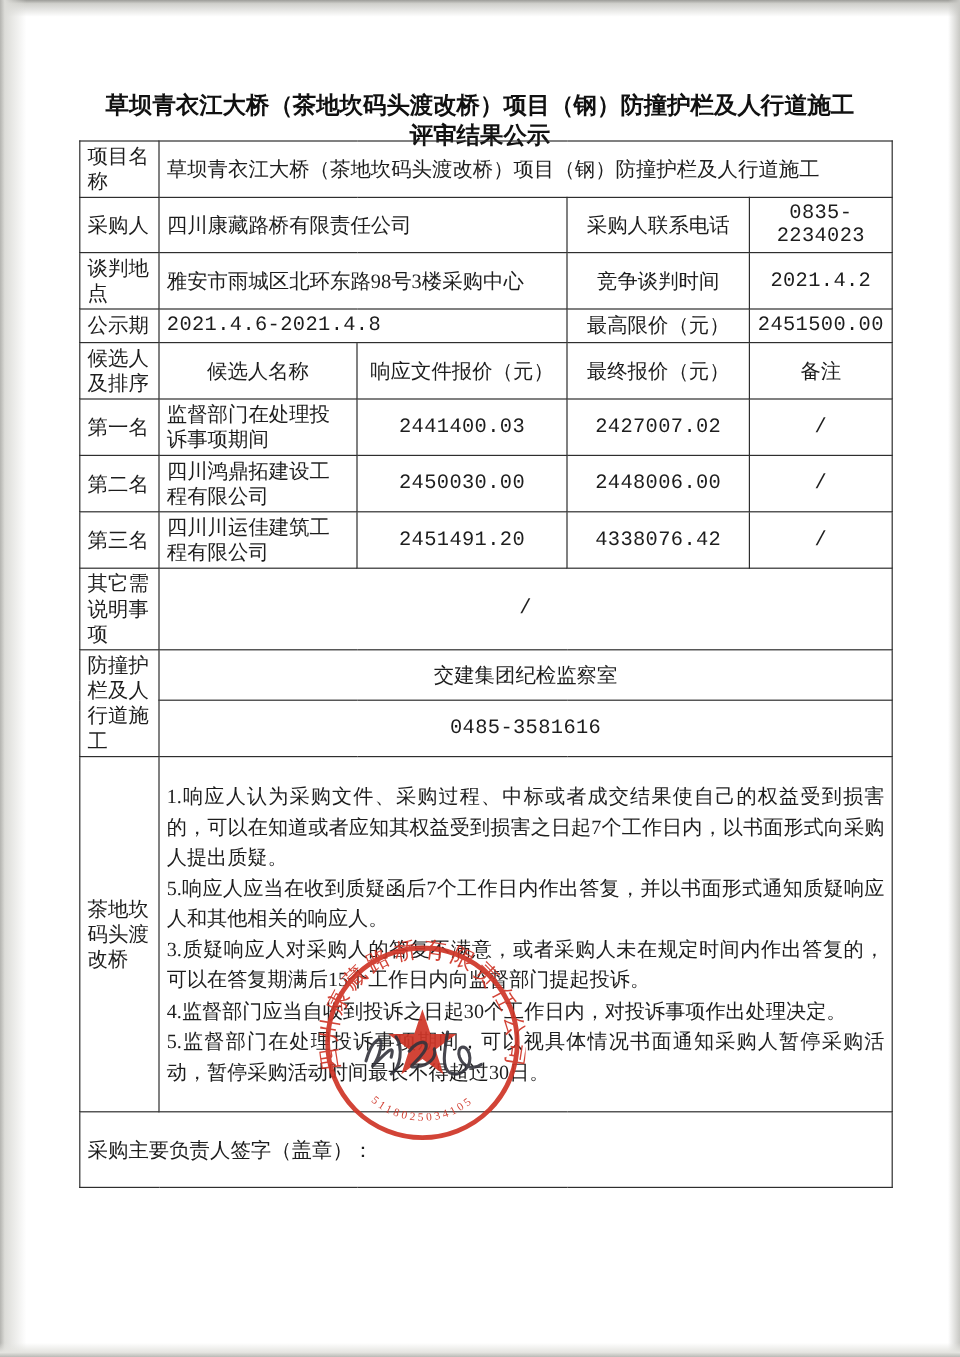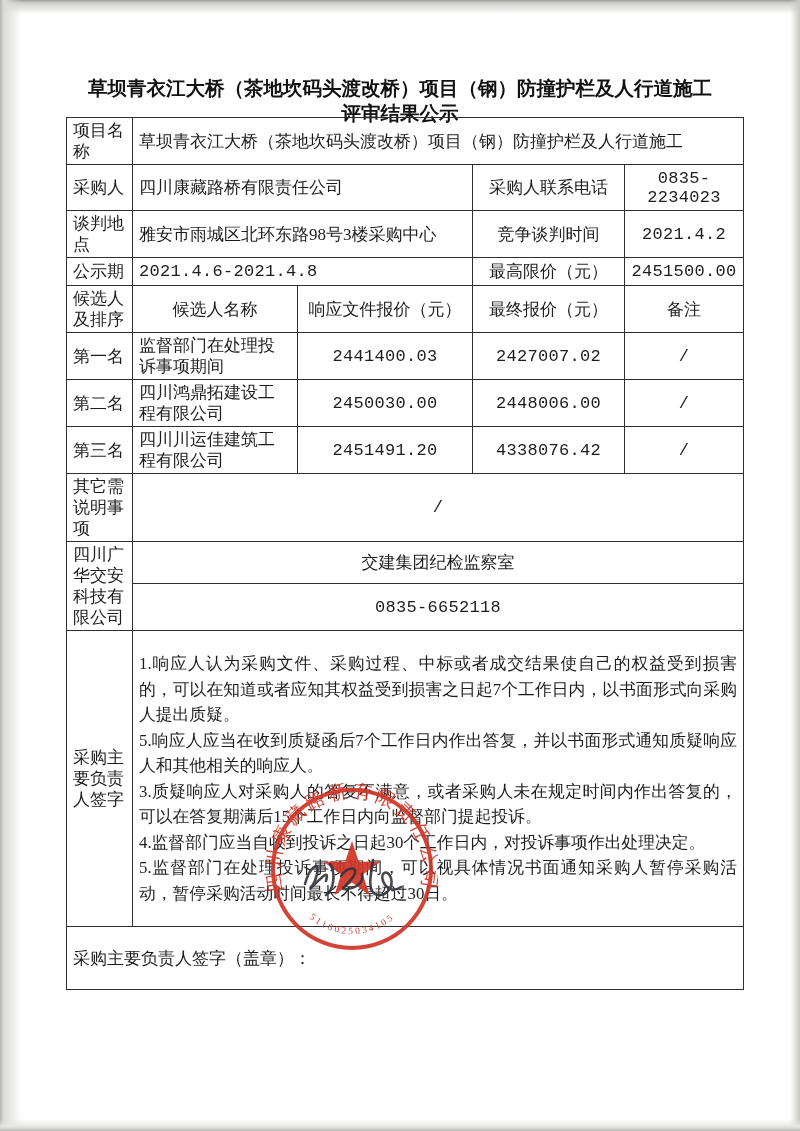--- a/index.html
+++ b/index.html
@@ -130,29 +130,29 @@
     <td class="ctr num">4338076.42</td>
     <td class="ctr num">/</td>
   </tr>
 
   <tr style="height:38px">
     <td class="lab">其它需说明事项</td>
     <td colspan="4" class="ctr num">/</td>
   </tr>
 
   <tr style="height:40px">
-    <td class="lab" rowspan="2">四川广华交安科技有限公司</td>
+    <td class="lab" rowspan="2">防撞护栏及人行道施工</td>
     <td colspan="4" class="ctr">交建集团纪检监察室</td>
   </tr>
   <tr style="height:44px">
-    <td colspan="4" class="ctr num">0835-6652118</td>
+    <td colspan="4" class="ctr num">0485-3581616</td>
   </tr>
 
   <tr style="height:296px">
-    <td class="lab">采购主要负责人签字</td>
+    <td class="lab">茶地坎码头渡改桥</td>
     <td colspan="4" class="obj-cell">
       <div class="obj-line">1.响应人认为采购文件、采购过程、中标或者成交结果使自己的权益受到损害的，可以在知道或者应知其权益受到损害之日起7个工作日内，以书面形式向采购人提出质疑。</div>
       <div class="obj-line">5.响应人应当在收到质疑函后7个工作日内作出答复，并以书面形式通知质疑响应人和其他相关的响应人。</div>
       <div class="obj-line">3.质疑响应人对采购人的答复不满意，或者采购人未在规定时间内作出答复的，可以在答复期满后15个工作日内向监督部门提起投诉。</div>
       <div class="obj-line">4.监督部门应当自收到投诉之日起30个工作日内，对投诉事项作出处理决定。</div>
       <div class="obj-line">5.监督部门在处理投诉事项期间，可以视具体情况书面通知采购人暂停采购活动，暂停采购活动时间最长不得超过30日。</div>
     </td>
   </tr>
 
   <tr style="height:63px">

